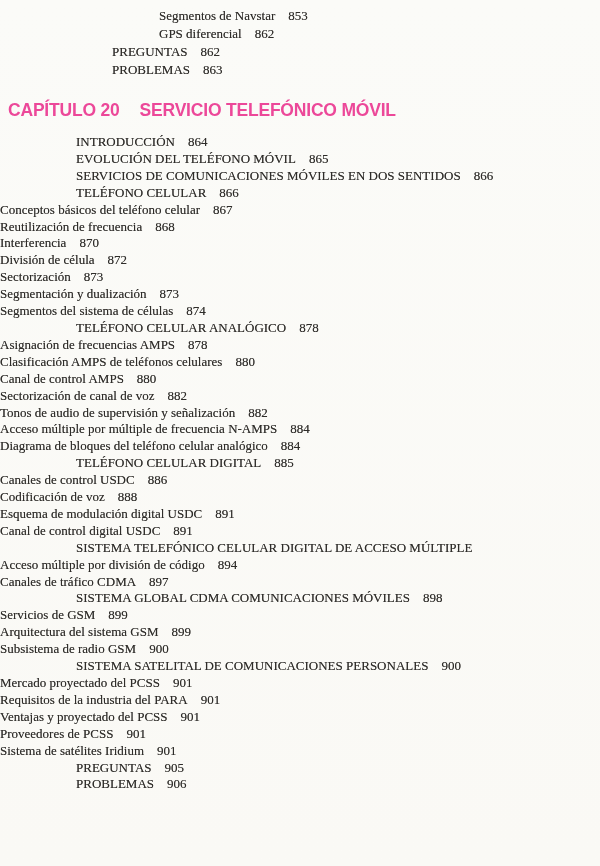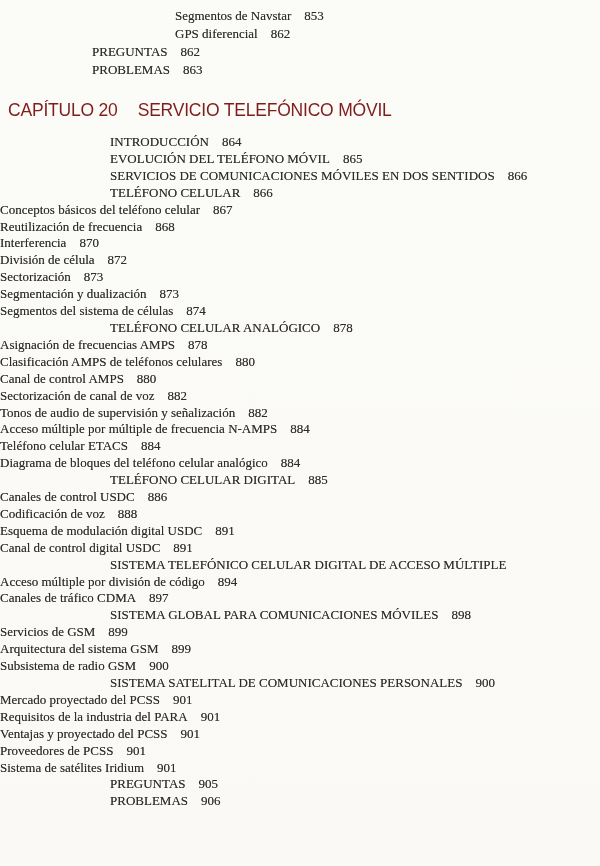--- a/index.html
+++ b/index.html
@@ -21,42 +21,42 @@
   }
   .toc-line {
     white-space: nowrap;
     font-size: 13px;
     text-shadow: 0 0 0.5px rgba(46,44,41,0.55);
   }
   .block.prev .toc-line { line-height: 18px; }
   .block.main .toc-line { line-height: 16.9px; }
 
   
-  .block.prev .toc-line.lvl-1 { padding-left: 76px; }
+  .block.prev .toc-line.lvl-1 { padding-left: 112px; }
   .block.prev .toc-line.lvl-2 { padding-left: 159px; }
-  .block.main .toc-line.lvl-1 { padding-left: 110px; }
+  .block.main .toc-line.lvl-1 { padding-left: 76px; }
   .block.main .toc-line.lvl-2 { }
 
   .toc-line .pg { margin-left: 13px; }
 
   .block.prev {
     position: absolute;
     top: 7px;
-    left: 16px;
+    left: 0;
     right: 0;
   }
   .chapter-heading {
     position: absolute;
     top: 100px;
     left: 8px;
     font-family: "Liberation Sans", sans-serif;
-    font-weight: normal;
+    font-weight: bold;
     font-size: 17.5px;
     letter-spacing: -0.2px;
-    color: #7f1d1d;
+    color: #ec4899;
     white-space: nowrap;
   }
   .chapter-heading .num { margin-right: 20px; }
   .block.main {
     position: absolute;
     top: 134px;
     left: 0;
     right: 0;
   }
 </style>
@@ -135,23 +135,20 @@
       <div class="toc-line lvl-2">
         <span class="lbl">Sectorización de canal de voz</span><span class="pg">882</span>
       </div>
       <div class="toc-line lvl-2">
         <span class="lbl">Tonos de audio de supervisión y señalización</span><span class="pg">882</span>
       </div>
       <div class="toc-line lvl-2">
         <span class="lbl">Acceso múltiple por múltiple de frecuencia N-AMPS</span><span class="pg">884</span>
       </div>
       <div class="toc-line lvl-2">
-        <span class="lbl">Teléfono celular ETACS</span><span class="pg">884</span>
-      </div>
-      <div class="toc-line lvl-2">
         <span class="lbl">Diagrama de bloques del teléfono celular analógico</span><span class="pg">884</span>
       </div>
       <div class="toc-line lvl-1">
         <span class="lbl">TELÉFONO CELULAR DIGITAL</span><span class="pg">885</span>
       </div>
       <div class="toc-line lvl-2">
         <span class="lbl">Canales de control USDC</span><span class="pg">886</span>
       </div>
       <div class="toc-line lvl-2">
         <span class="lbl">Codificación de voz</span><span class="pg">888</span>
@@ -165,21 +162,21 @@
       <div class="toc-line lvl-1">
         <span class="lbl">SISTEMA TELEFÓNICO CELULAR DIGITAL DE ACCESO MÚLTIPLE</span>
       </div>
       <div class="toc-line lvl-2">
         <span class="lbl">Acceso múltiple por división de código</span><span class="pg">894</span>
       </div>
       <div class="toc-line lvl-2">
         <span class="lbl">Canales de tráfico CDMA</span><span class="pg">897</span>
       </div>
       <div class="toc-line lvl-1">
-        <span class="lbl">SISTEMA GLOBAL PARA COMUNICACIONES MÓVILES</span><span class="pg">898</span>
+        <span class="lbl">SISTEMA GLOBAL CDMA COMUNICACIONES MÓVILES</span><span class="pg">898</span>
       </div>
       <div class="toc-line lvl-2">
         <span class="lbl">Servicios de GSM</span><span class="pg">899</span>
       </div>
       <div class="toc-line lvl-2">
         <span class="lbl">Arquitectura del sistema GSM</span><span class="pg">899</span>
       </div>
       <div class="toc-line lvl-2">
         <span class="lbl">Subsistema de radio GSM</span><span class="pg">900</span>
       </div>

